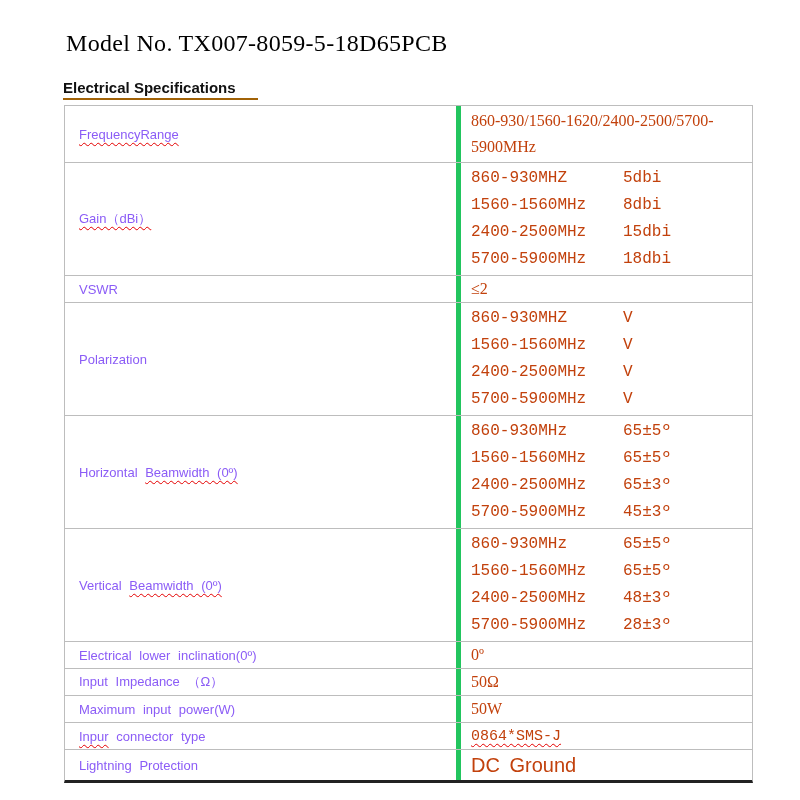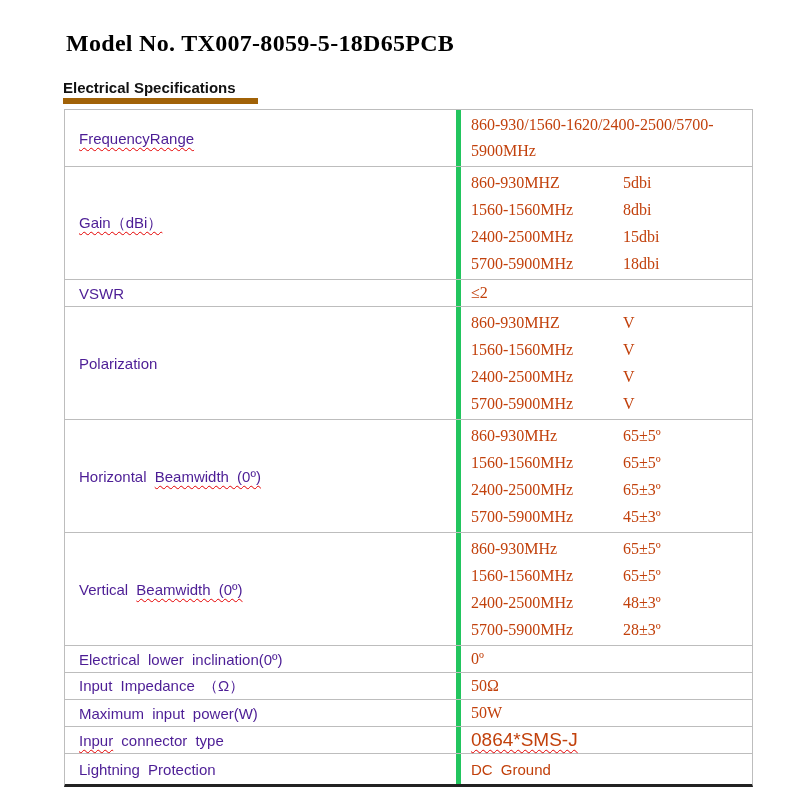--- a/index.html
+++ b/index.html
@@ -5,75 +5,75 @@
   html,body { margin:0; padding:0; background:#ffffff; }
   body {
     width:800px; height:800px; overflow:hidden;
     font-family:"Liberation Sans", sans-serif; color:#141414;
   }
   .page { position:relative; width:800px; height:800px; background:#ffffff; }
 
   .doc-title {
     margin:30px 0 8px 66px;
     font-family:"Liberation Serif", serif;
-    font-weight:bold; font-size:24px; color:#000;
+    font-weight:normal; font-size:24px; color:#000;
     letter-spacing:0.3px;
   }
 
   .section-heading {
     margin:22px 0 5px 63px;
     font-size:15px; font-weight:bold; color:#111;
   }
   .section-heading .hd-text {
     display:inline-block;
-    border-bottom:6px solid #a16207;
+    border-bottom:2px solid #a16207;
     padding:0 22px 2px 0;
   }
 
   .spec-table {
     margin-left:64px; width:689px;
     border:1px solid #bdbdbd;
     border-bottom:3px solid #222;
     box-sizing:border-box;
     background:#fff;
   }
   .row { display:flex; border-bottom:1px solid #bdbdbd; box-sizing:border-box; }
   .row:last-child { border-bottom:none; }
 
   .cell { box-sizing:border-box; }
   .cell.label {
     width:391px; padding:2px 6px 2px 14px;
     display:flex; align-items:center;
-    font-size:15px; word-spacing:4px; color:#4c1d95;
+    font-size:13px; word-spacing:4px; color:#8b5cf6;
   }
   .cell.value {
     flex:1; border-left:5px solid #22c55e;
     font-family:"Liberation Serif", serif; font-size:16px; color:#c2410c;
     padding:2px 8px 2px 10px;
     display:flex; flex-direction:column; justify-content:center;
   }
 
   .row.single { min-height:27px;justify-content:center; }
   .row.r-freq { min-height:54px; }
   .row.r-last { min-height:30px; }
 
-  .vline { display:flex; line-height:27px; white-space:nowrap; }
+  .vline { display:flex; line-height:27px; white-space:nowrap;font-family:Liberation Mono, monospace; }
   .vline .band { width:152px; flex:0 0 152px; }
   .wrapval { line-height:26px; }
 
   .sq {
     text-decoration-line:underline;
     text-decoration-style:wavy;
     text-decoration-color:#e40000;
     text-decoration-thickness:1px;
     text-underline-offset:3px;
     text-decoration-skip-ink:none;
   }
-  .mono { font-family:Liberation Sans, sans-serif; font-size:19px; }
-  .sansval { font-family:"Liberation Sans", sans-serif; font-size:15px; word-spacing:4px; }
+  .mono { font-family:Liberation Mono, monospace; font-size:15px; }
+  .sansval { font-family:"Liberation Sans", sans-serif; font-size:20px; word-spacing:4px; }
 </style>
 </head>
 <body>
 
 <div class="page">
 
   <h1 class="doc-title">Model No. TX007-8059-5-18D65PCB</h1>
 
   <div class="section-heading">
     <span class="hd-text">Electrical Specifications</span>

